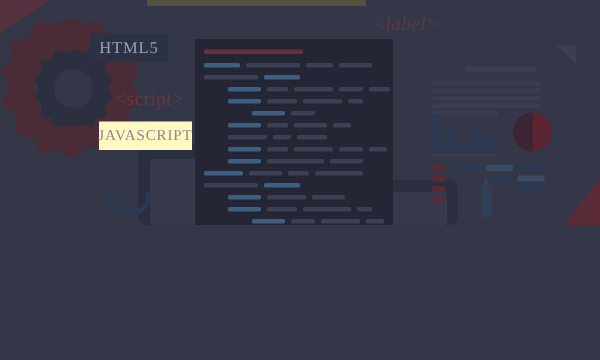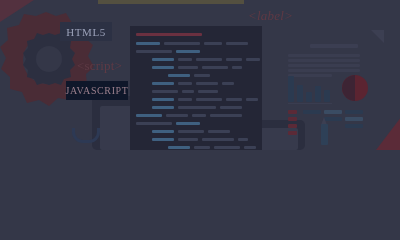--- a/index.html
+++ b/index.html
@@ -26,21 +26,21 @@
 
   
   .badge{
     position:absolute;
     display:flex;align-items:center;justify-content:center;
     font-family:"Liberation Serif",serif;
     letter-spacing:.6px;
     color:#8f94ab;
   }
   .badge-html5{left:60px;top:10px;width:52px;height:19px;background:#2c3144;color:#9aa0b8;font-size:11px;margin-top:12px;}
-  .badge-js{left:66px;top:81px;width:62px;height:19px;background:#0f172a;color:#9a7f8c;font-size:10px;}
+  .badge-js{left:66px;top:81px;width:62px;height:19px;background:#fef9c3;color:#9a7f8c;font-size:10px;}
 
   
   .olive-strip{position:absolute;left:98px;top:-4px;width:146px;height:8px;background:#5a5540;opacity:.85;}
 
   
   .monitor{position:absolute;background:#2b2e3f;border-radius:5px;}
   .monitor-screen{position:absolute;background:#373a4c;border-radius:2px;}
 
   
   #code-panel{

